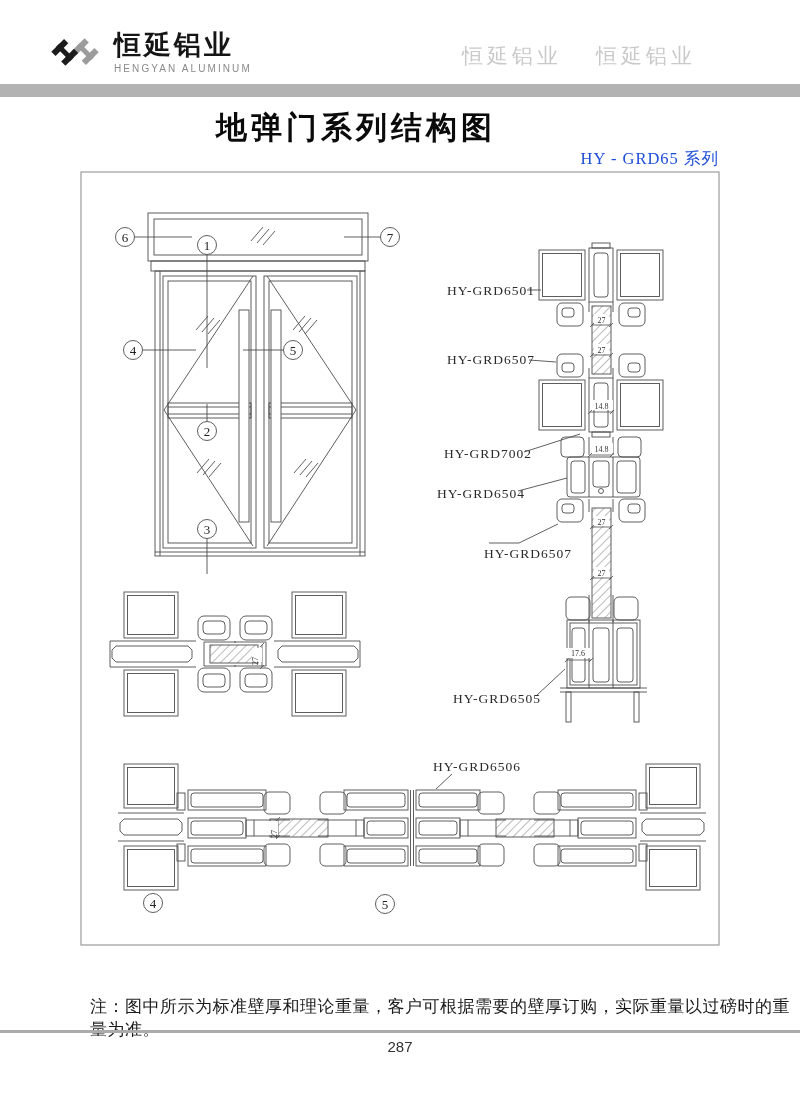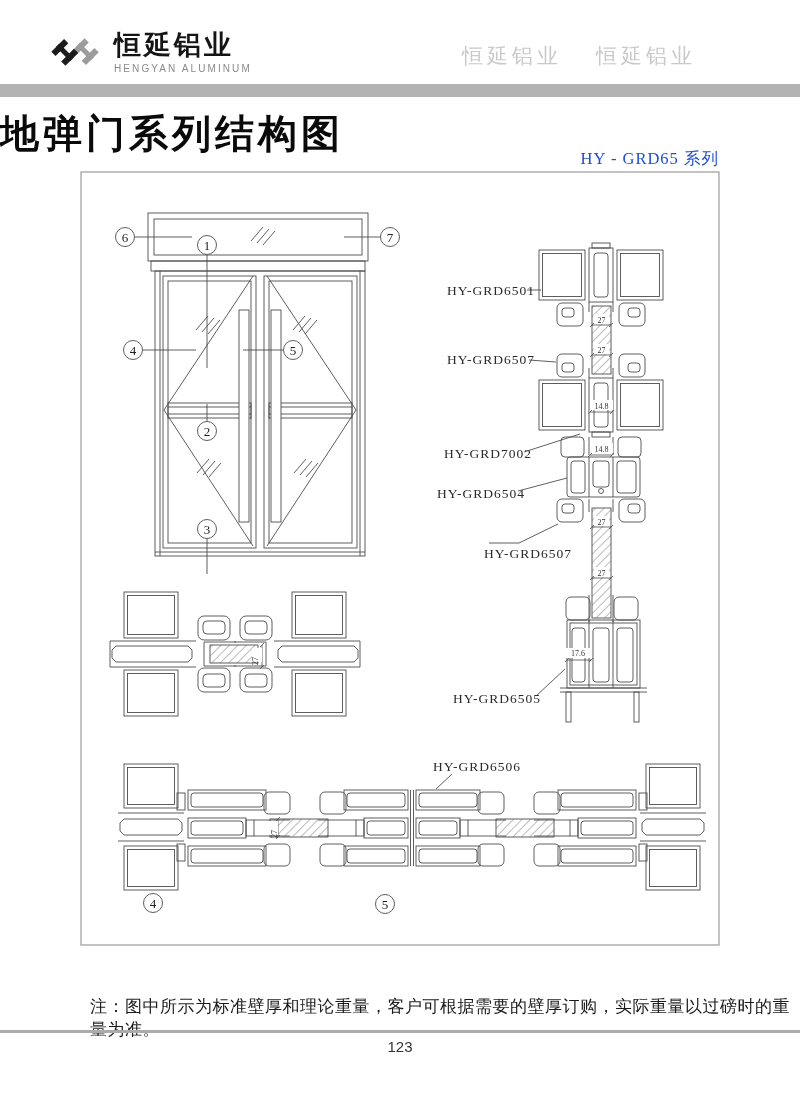--- a/index.html
+++ b/index.html
@@ -6,21 +6,21 @@
   body{width:800px;height:1093px;position:relative;overflow:hidden;
        font-family:"Liberation Sans",sans-serif;}
   .abs{position:absolute;}
   .logo-block{left:44px;top:22px;display:flex;align-items:center;}
   .logo-text{margin-left:8px;}
   .logo-title{font-size:27px;font-weight:bold;color:#151515;letter-spacing:3px;line-height:1;}
   .logo-sub{font-size:10px;color:#8a8a8a;letter-spacing:2.1px;margin-top:4px;}
   .slogan{left:462px;top:42px;font-size:21px;color:#c9c9c9;letter-spacing:4px;white-space:nowrap;}
   .slogan span{margin-right:34px;}
   .gray-bar{left:0;top:84px;width:800px;height:13px;background:#b3b3b3;}
-  .page-title{left:0;top:107px;width:712px;font-size:39px;font-weight:bold;
+  .page-title{left:0;top:107px;width:712px;text-align:center;font-size:31px;font-weight:bold;
               color:#0a0a0a;letter-spacing:4px;}
   .series{top:148px;right:81px;font-size:16.5px;color:#1d4ed8;
           font-family:"Liberation Serif",serif;letter-spacing:1px;}
   .note{left:90px;top:995px;font-size:17px;color:#1a1a1a;letter-spacing:0.5px;}
   .footer-line{left:0;top:1030px;width:800px;height:3px;background:#ababab;}
   .page-num{left:0;top:1038px;width:800px;text-align:center;font-size:15px;color:#333;}
   svg text{font-family:"Liberation Serif",serif;fill:#222;}
   svg .lbl{font-size:13.5px;letter-spacing:1px;fill:#2a2a2a;}
   svg .dim{font-size:8px;fill:#333;}
   svg .co{font-size:13px;fill:#222;}
@@ -415,13 +415,13 @@
   </g>
   <rect x="268" y="821" width="10" height="14" fill="#fff"></rect>
   <text class="dim" text-anchor="middle" transform="translate(277,834) rotate(-90)">27</text>
   <text class="lbl" x="433" y="771">HY-GRD6506</text>
   <text class="co" text-anchor="middle" x="153" y="907.5">4</text>
   <text class="co" text-anchor="middle" x="385" y="908.5">5</text>
 </svg>
 
 <div class="abs note">注：图中所示为标准壁厚和理论重量，客户可根据需要的壁厚订购，实际重量以过磅时的重量为准。</div>
 <div class="abs footer-line"></div>
-<div class="abs page-num">123</div>
+<div class="abs page-num">287</div>
 
 </body></html>

